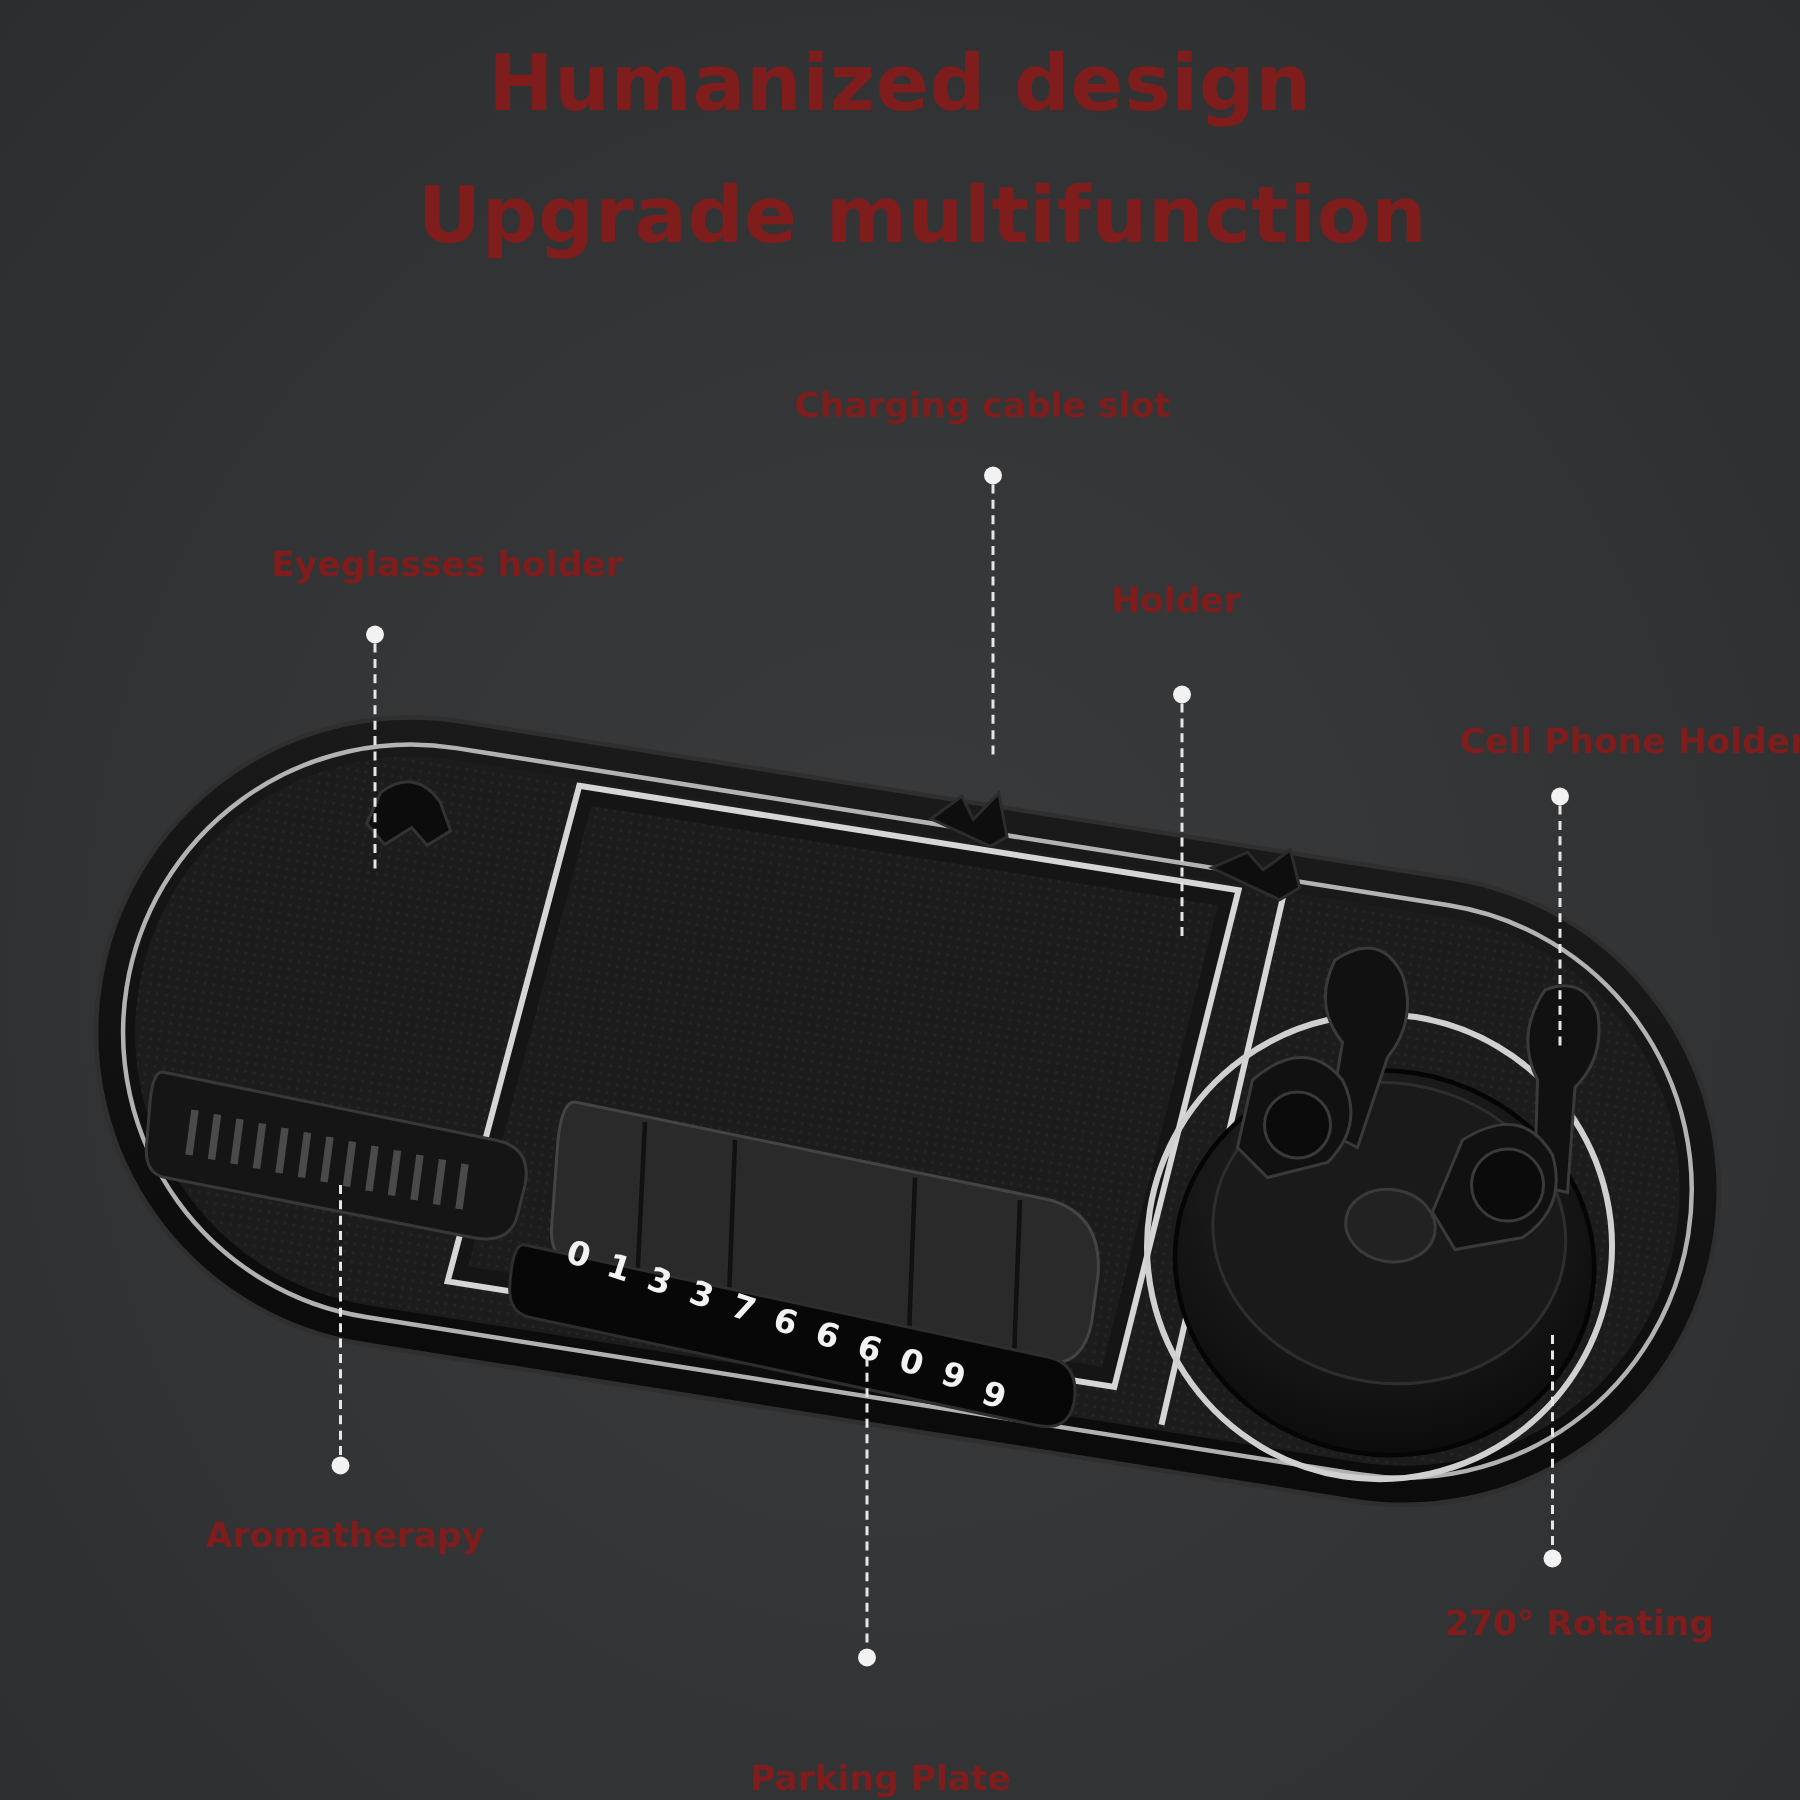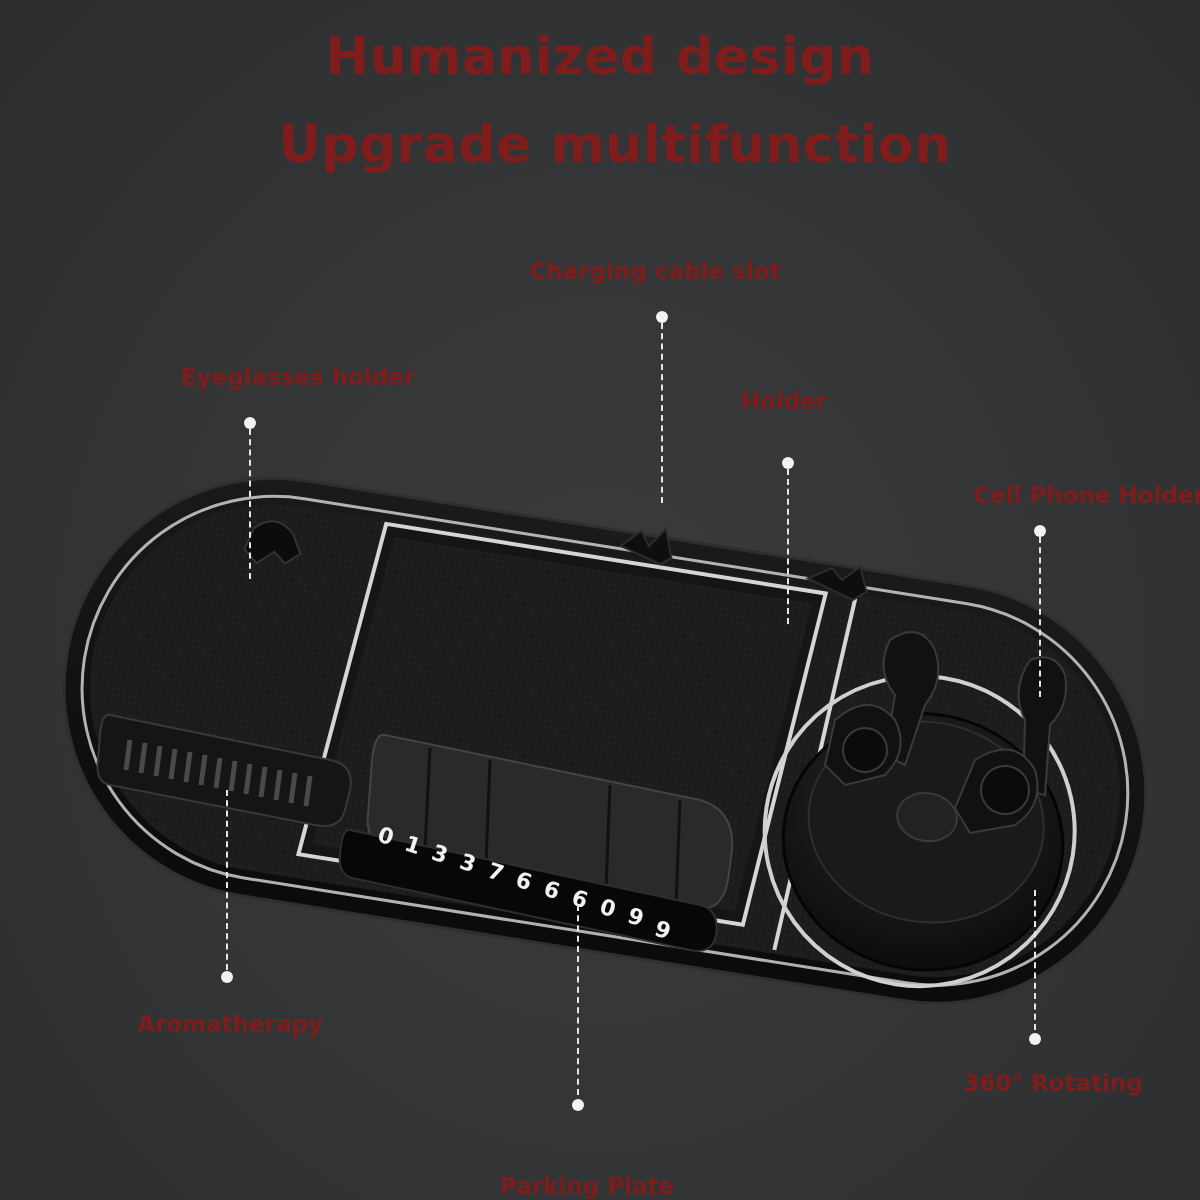--- a/index.html
+++ b/index.html
@@ -155,13 +155,13 @@
 <div class="vline" style="left:227px; top:790px; height:180px;"></div>
 <div class="dot" style="left:227px; top:977px;"></div>
 <div class="label" style="left:230px; top:1011px;">Aromatherapy</div>
 
 <div class="vline" style="left:578px; top:905px; height:190px;"></div>
 <div class="dot" style="left:578px; top:1105px;"></div>
 <div class="label" style="left:587px; top:1135px;margin-top:38px;">Parking Plate</div>
 
 <div class="vline" style="left:1035px; top:890px; height:140px;"></div>
 <div class="dot" style="left:1035px; top:1039px;"></div>
-<div class="label" style="left:1053px; top:1070px;">360° Rotating</div>
+<div class="label" style="left:1053px; top:1070px;">270° Rotating</div>
 
 </body></html>

